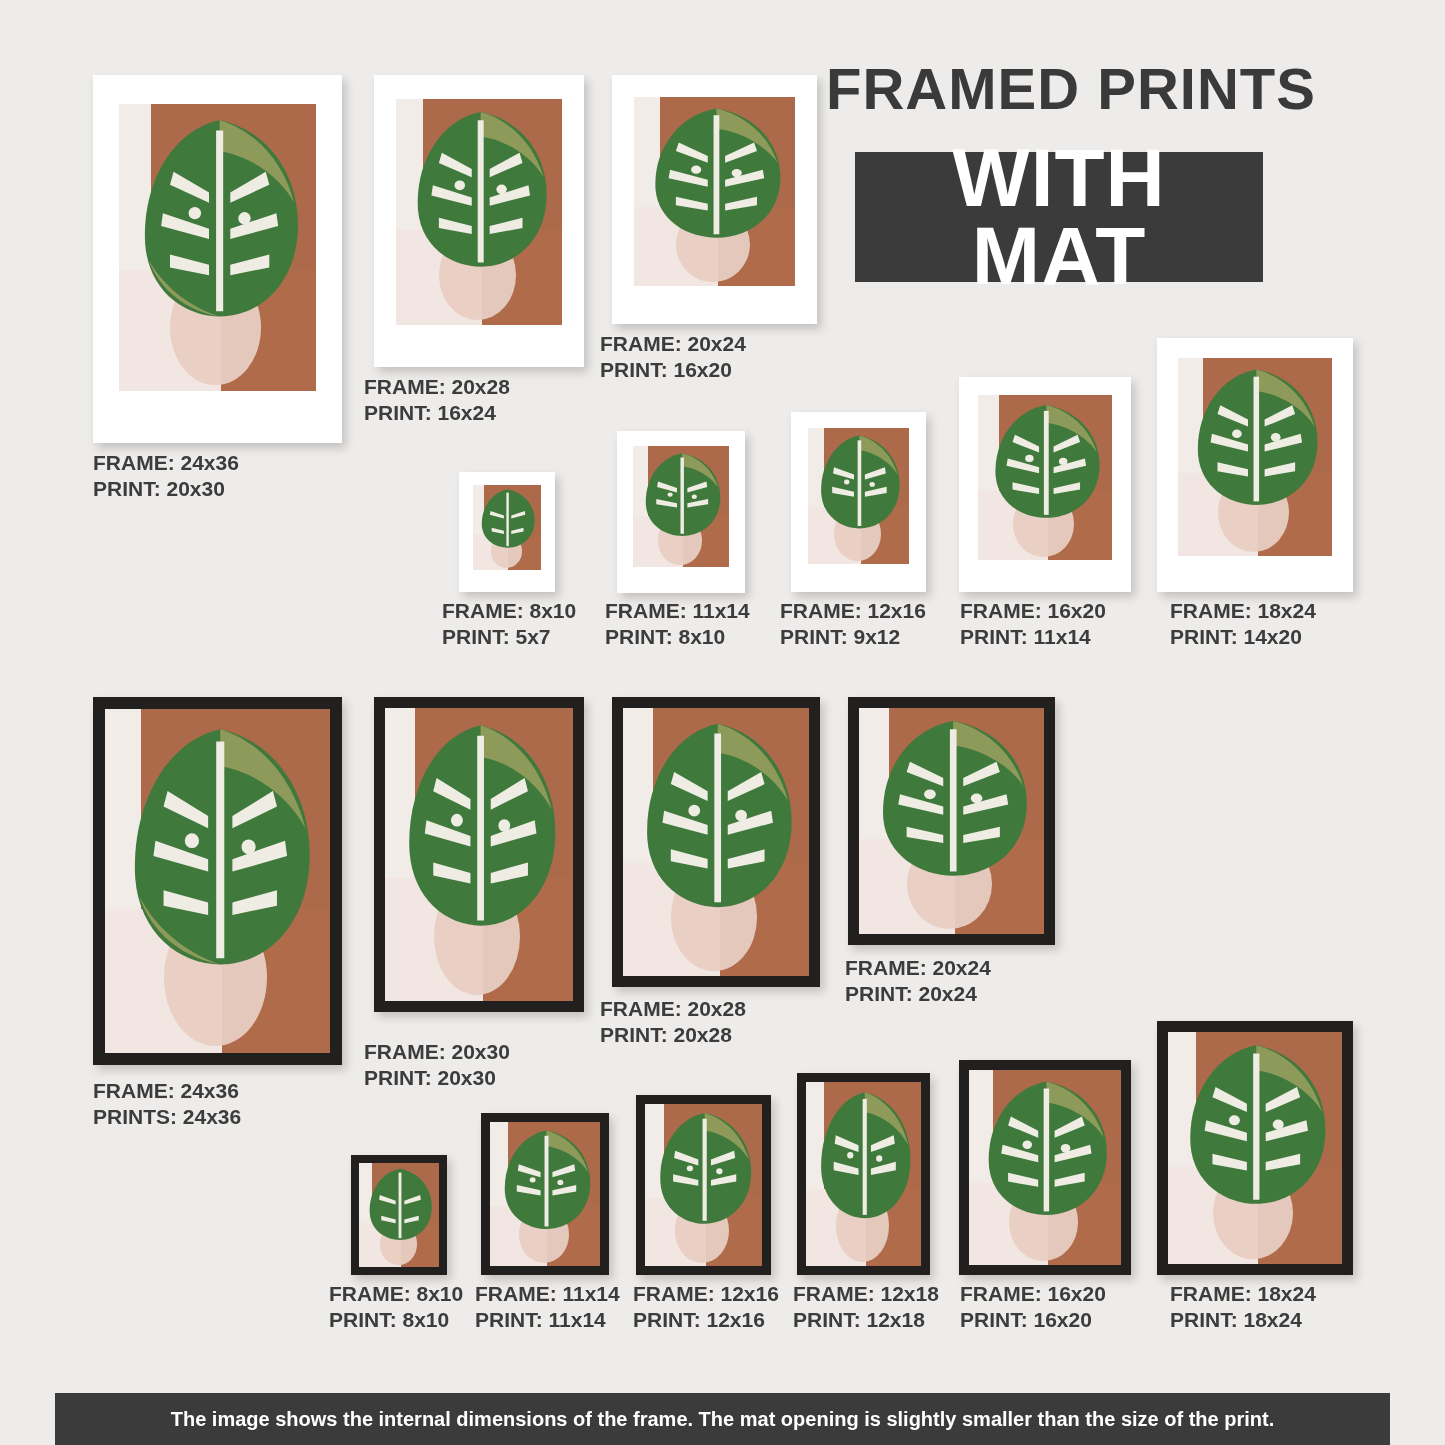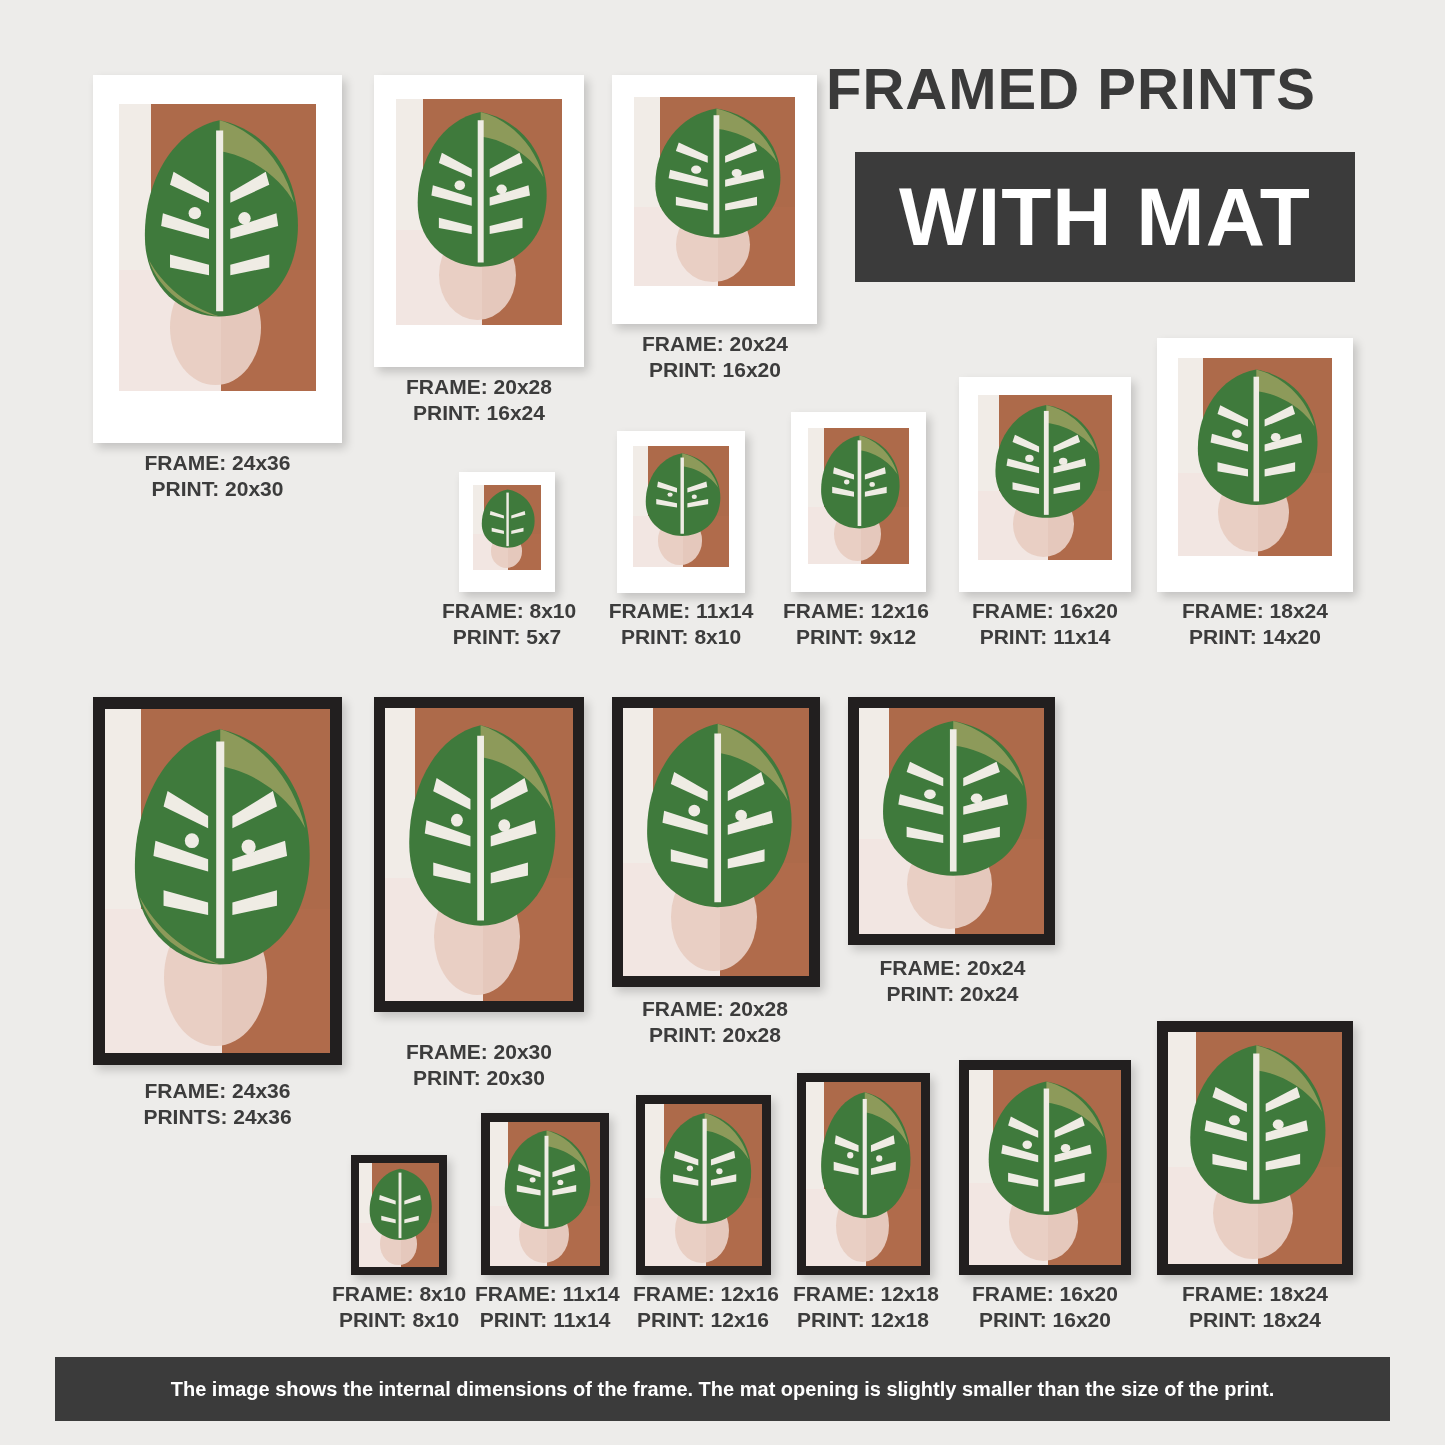--- a/index.html
+++ b/index.html
@@ -40,21 +40,21 @@
     font-weight: bold;
     display: flex;
     align-items: center;
     justify-content: center;
     line-height: 0.95;
     text-align: center;
   }
   .banner-withmat {
     left: 855px;
     top: 152px;
-    width: 500px;
+    width: 408px;
     height: 130px;
     font-size: 82px;
     letter-spacing: 1px;
   }
   .banner-nomat {
     left: 1095px;
     top: 700px;
     width: 258px;
     height: 215px;
     font-size: 78px;
@@ -122,38 +122,38 @@
     position: absolute;
     left: 6%;
     top: 4%;
     width: 90%;
     height: 72%;
   }
 
   
   .caption {
     position: absolute;
-    text-align: center;
+    text-align: left;
     color: #3c3c3c;
     font-weight: bold;
     font-size: 21px;
     line-height: 1.25;
     white-space: nowrap;
   }
   .caption span {
     display: block;
   }
 
   
   .footer {
     position: absolute;
     left: 55px;
     right: 55px;
-    bottom: 24px;
-    height: 64px;
+    bottom: 0;
+    height: 52px;
     background: #3b3b3b;
     color: #ffffff;
     display: flex;
     align-items: center;
     justify-content: center;
     font-size: 20px;
     font-weight: bold;
     text-align: center;
     padding: 0 10px;
     box-sizing: border-box;

